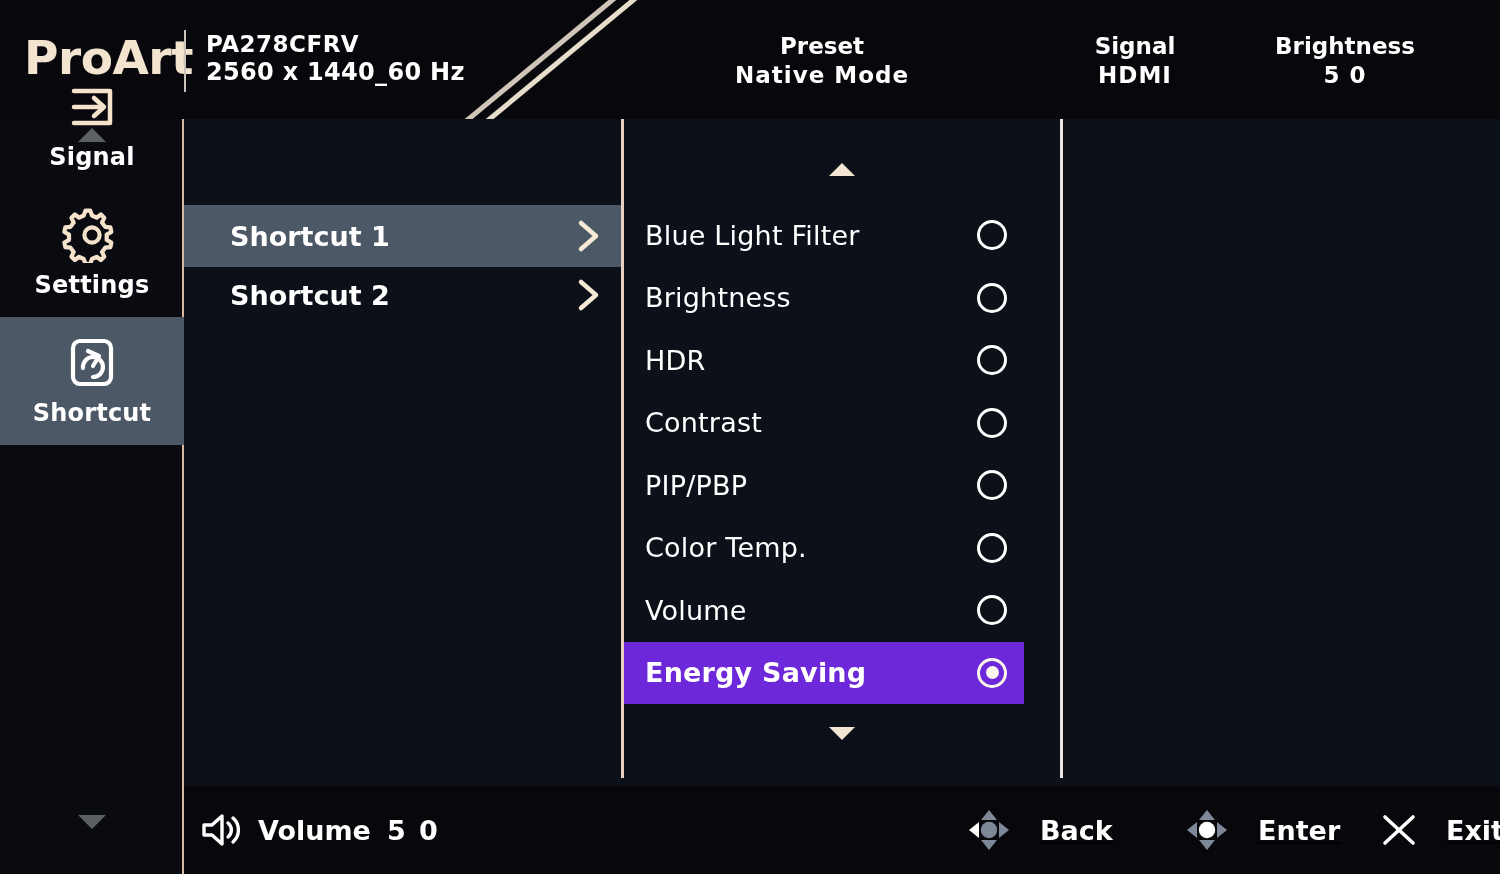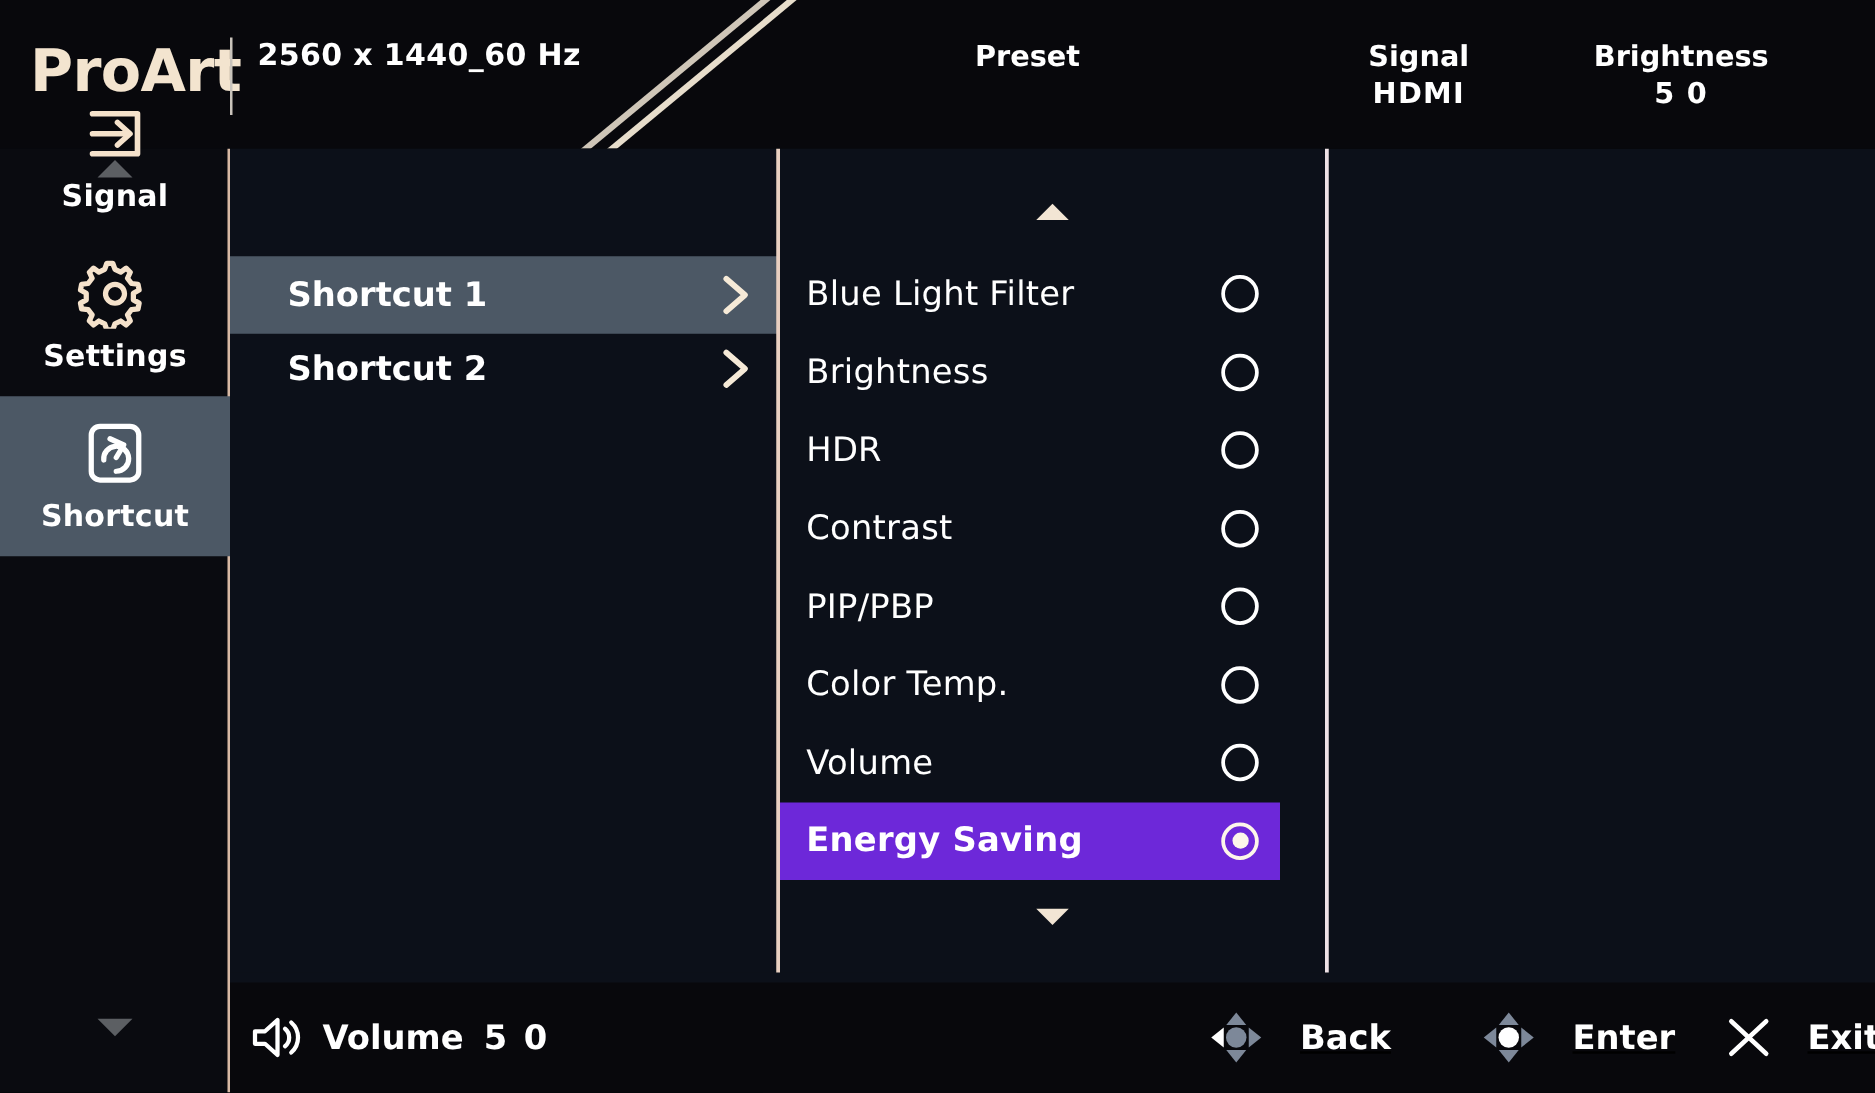--- a/index.html
+++ b/index.html
@@ -213,30 +213,32 @@
 </style>
 </head>
 <body>
 
 <div id="osd">
 
   <div class="header">
     <div class="brand">ProArt</div>
     <div class="hdr-divider"></div>
     <div class="model-block">
+      <div class="model-name">PA278CFRV</div>
       <div class="model-res">2560 x 1440_60 Hz</div>
     </div>
 
     <svg class="diag" viewBox="0 0 210 119">
       <line x1="25" y1="122" x2="176" y2="-3" stroke="#cfc6b8" stroke-width="5"></line>
       <line x1="46" y1="122" x2="197" y2="-3" stroke="#e7ddcb" stroke-width="5"></line>
     </svg>
 
     <div class="hdr-col" id="col-preset">
       <div class="lbl">Preset</div>
+      <div class="val">Native Mode</div>
     </div>
     <div class="hdr-col" id="col-signal">
       <div class="lbl">Signal</div>
       <div class="val">HDMI</div>
     </div>
     <div class="hdr-col" id="col-brightness">
       <div class="lbl">Brightness</div>
       <div class="val">5 0</div>
     </div>
   </div>

